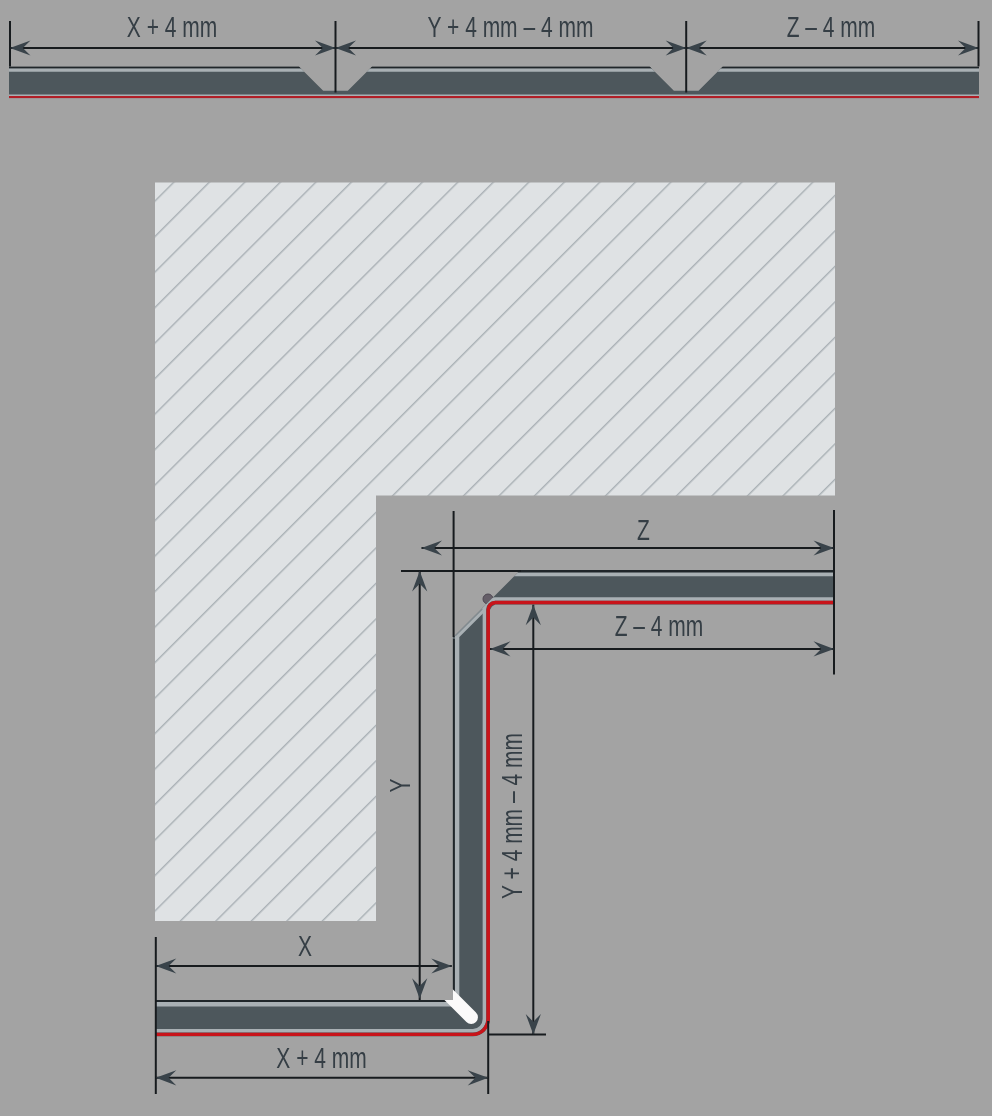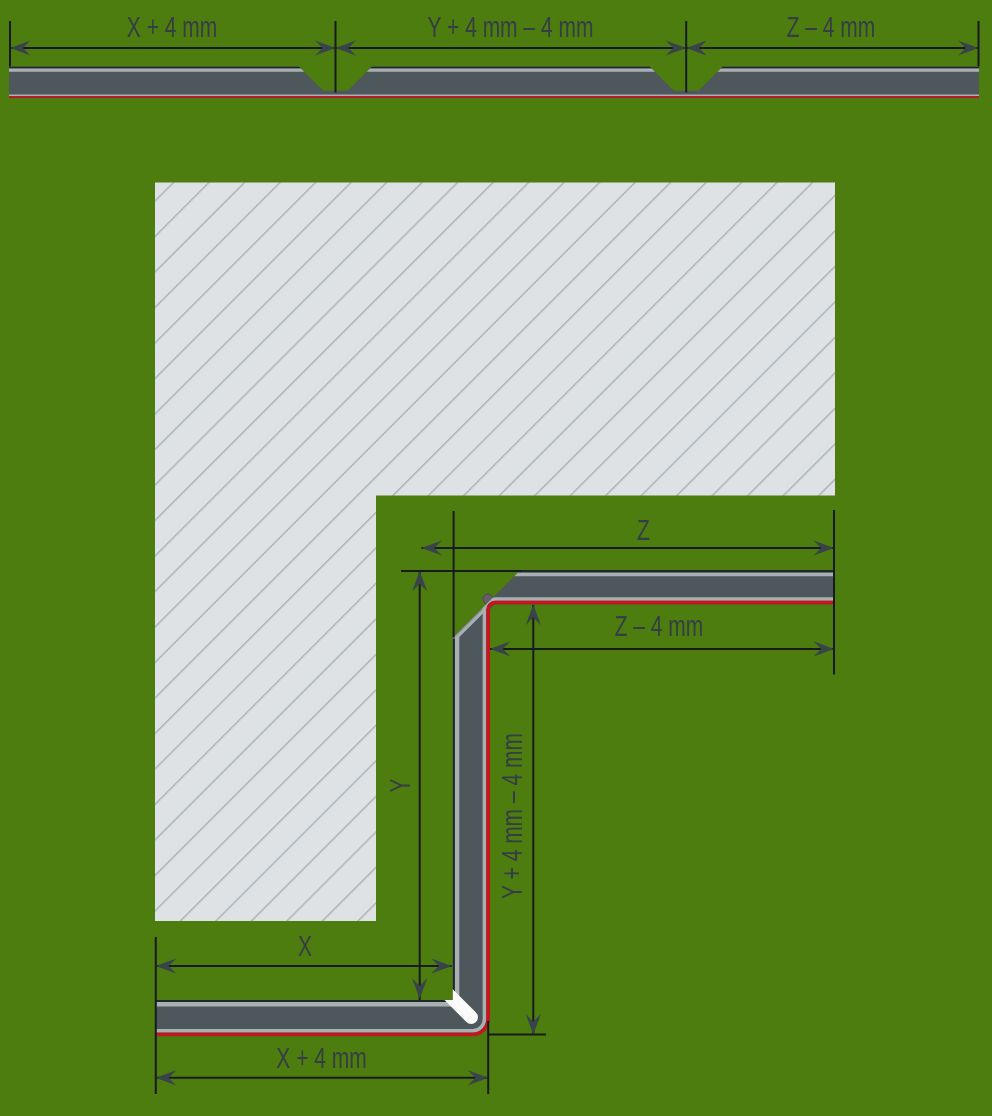--- a/index.html
+++ b/index.html
@@ -1,16 +1,16 @@
 <!DOCTYPE html>
 <html><head>
 <meta charset="utf-8">
 <style>
   html,body{margin:0;padding:0;background:#fbfafa;}
-  #page{width:992px;height:1116px;position:relative;background:#4d7c0f;overflow:hidden;}
+  #page{width:992px;height:1116px;position:relative;background:#a3a3a3;overflow:hidden;}
   svg{display:block;}
   text{font-family:"Liberation Sans",sans-serif;fill:#353e45;}
 </style>
 </head>
 <body>
 <div id="page">
 <svg width="992" height="1116" viewBox="0 0 992 1116">
 <defs>
   <clipPath id="barclip">
     <path d="M 9 66.4 L 298.9 66.4 L 323.2 90.7 L 347.8 90.7 L 372.1 66.4

